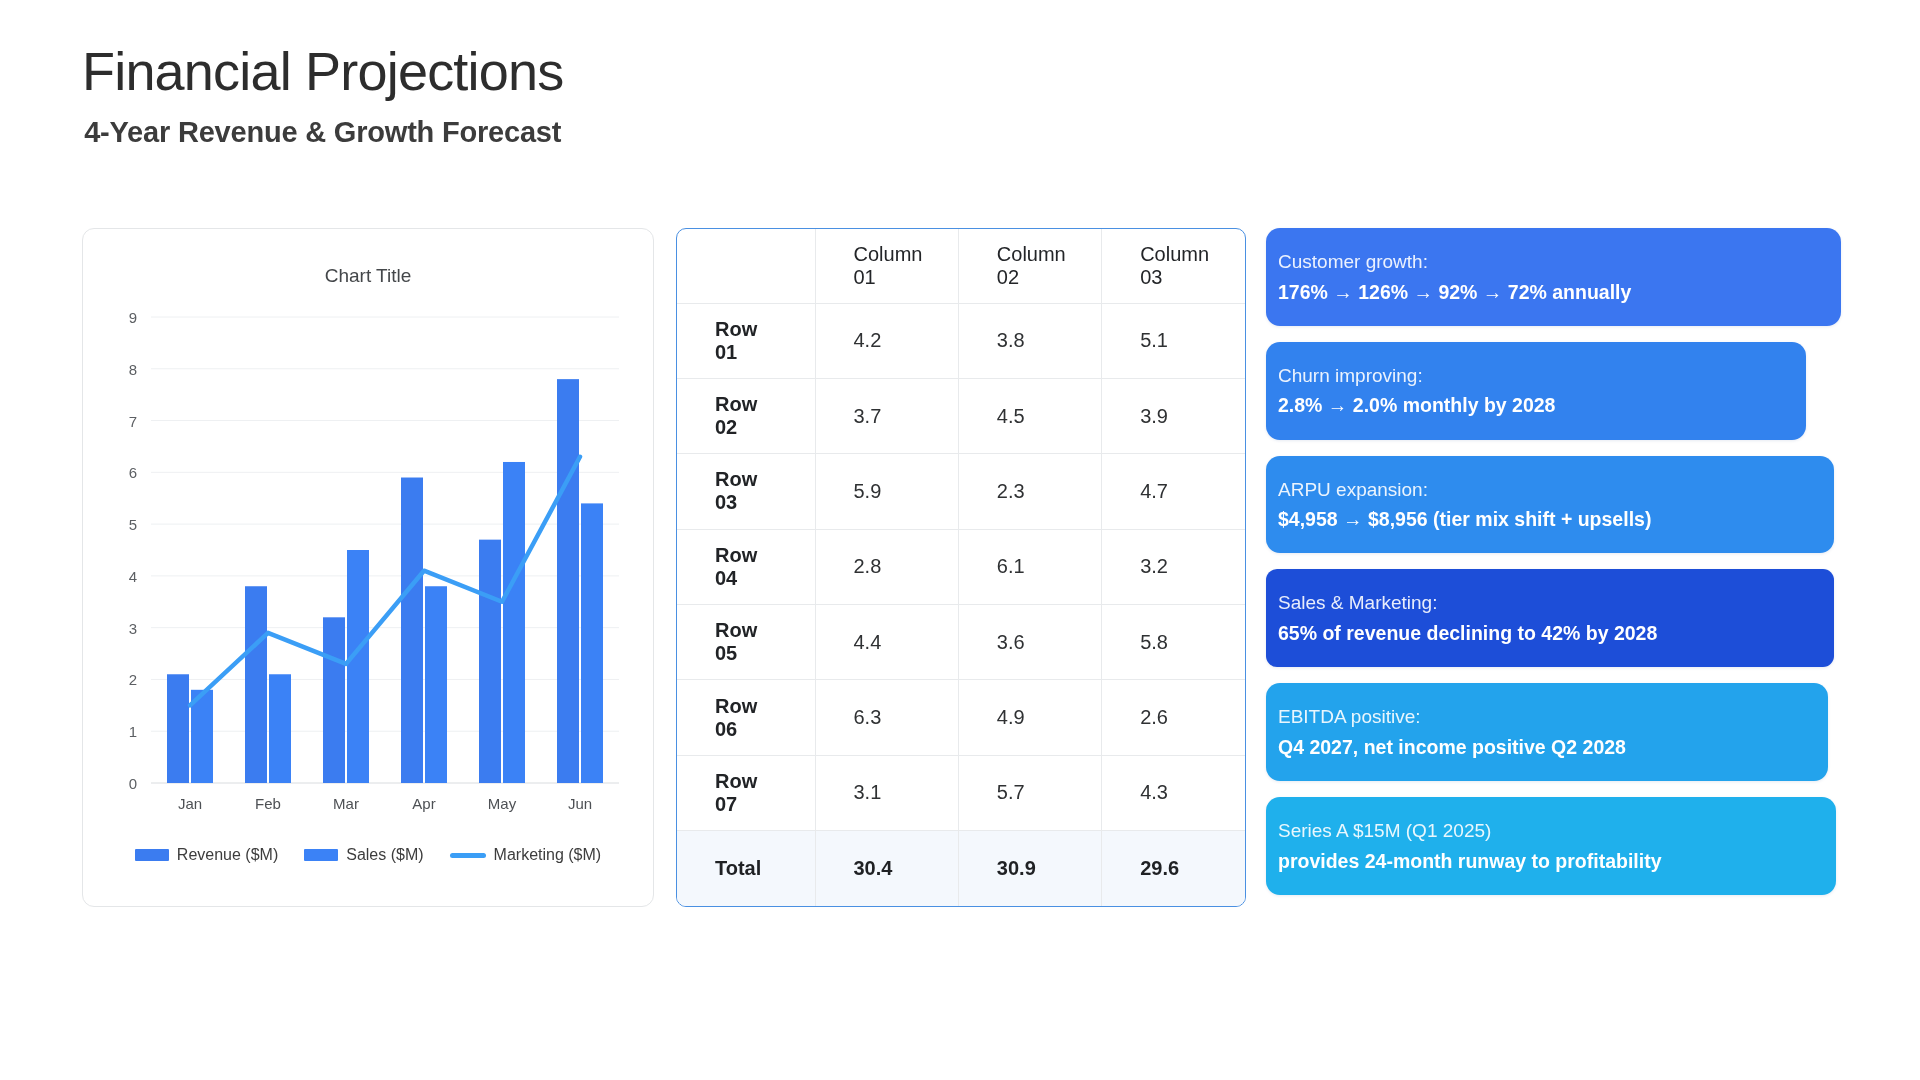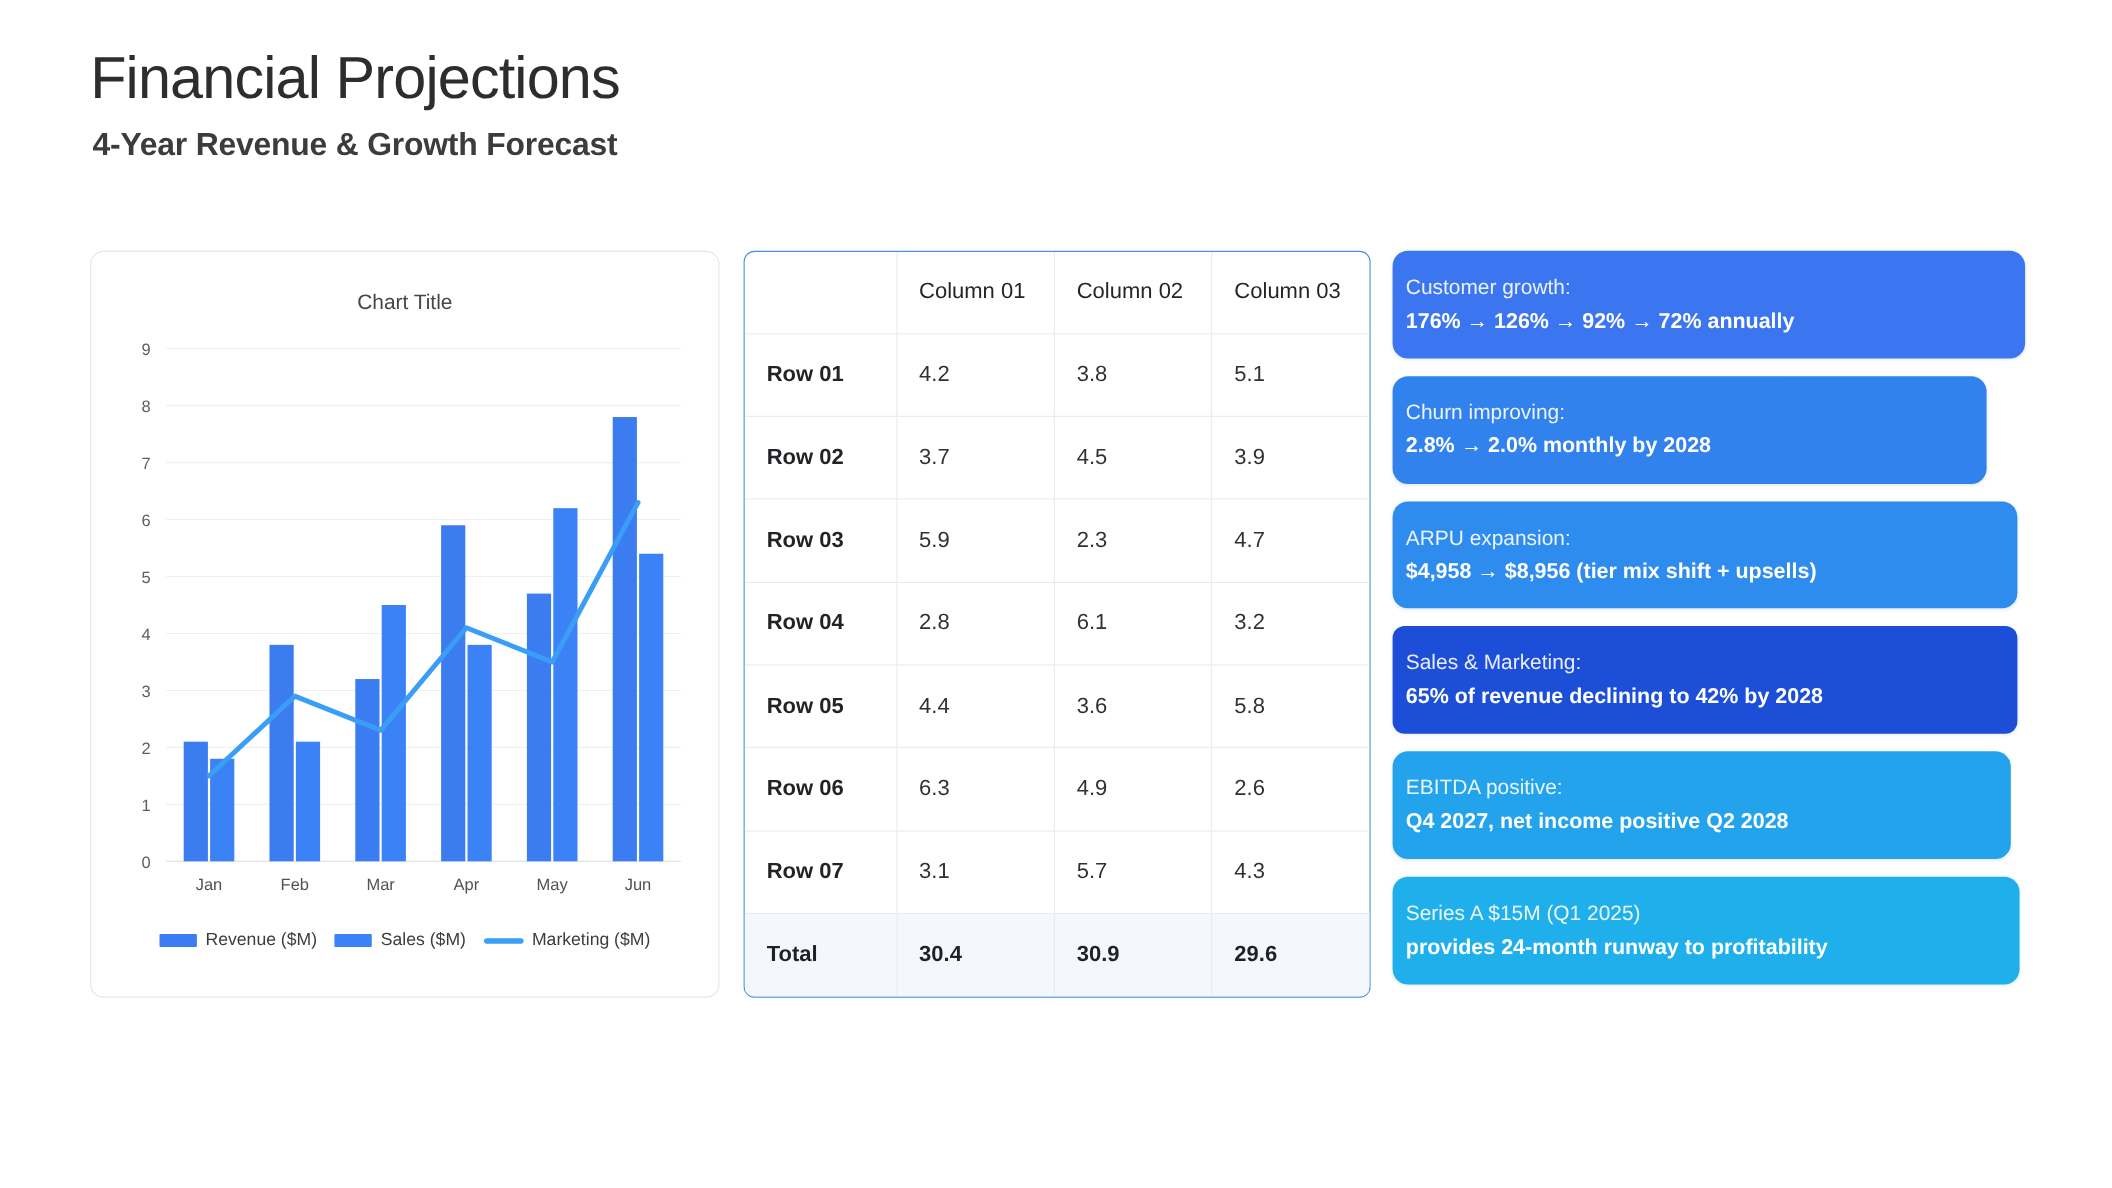--- a/index.html
+++ b/index.html
@@ -29,39 +29,39 @@
     background: #fff; border: 1px solid #e4e6e8; border-radius: 12px;
   }
   .chart-title {
     position: absolute; left: 0; right: 0; top: 36px;
     text-align: center; font-size: 19px; color: #44474a;
   }
   .plot-wrap { position: absolute; left: 0; top: 70px; width: 572px; height: 540px; }
   .plot-svg { display: block; }
   .legend {
     position: absolute; left: 0; right: 0; bottom: 42px;
-    display: flex; justify-content: center; align-items: center; gap: 16px;
+    display: flex; justify-content: center; align-items: center; gap: 26px;
   }
   .legend-item { display: flex; align-items: center; gap: 8px; }
   .legend-swatch { width: 34px; height: 12px; border-radius: 1px; }
   .legend-line { width: 36px; height: 5px; border-radius: 3px; }
   .legend-label { font-size: 16px; color: #3d3d3d; }
 
   
   .data-table-wrap {
     position: absolute; left: 676px; top: 228px;
     width: 570px; height: 679px;
     border: 1.6px solid #4a90e2; border-radius: 10px; overflow: hidden;
     background: #fff;
   }
   table.data-table { width: 100%; height: 100%; border-collapse: collapse; table-layout: fixed; }
   table.data-table th, table.data-table td {
     border-right: 1px solid #e8eaec;
     border-bottom: 1px solid #e8eaec;
-    padding: 0 20px;
+    padding: 0 38px;
     text-align: left;
     font-size: 20px;
     color: #2f3133;
     font-weight: 400;
     height: 74px;
     vertical-align: middle;
   }
   table.data-table th { font-weight: 400; color: #232528; }
   table.data-table col.c-label { width: 138px; }
   table.data-table tr > *:last-child { border-right: none; }

